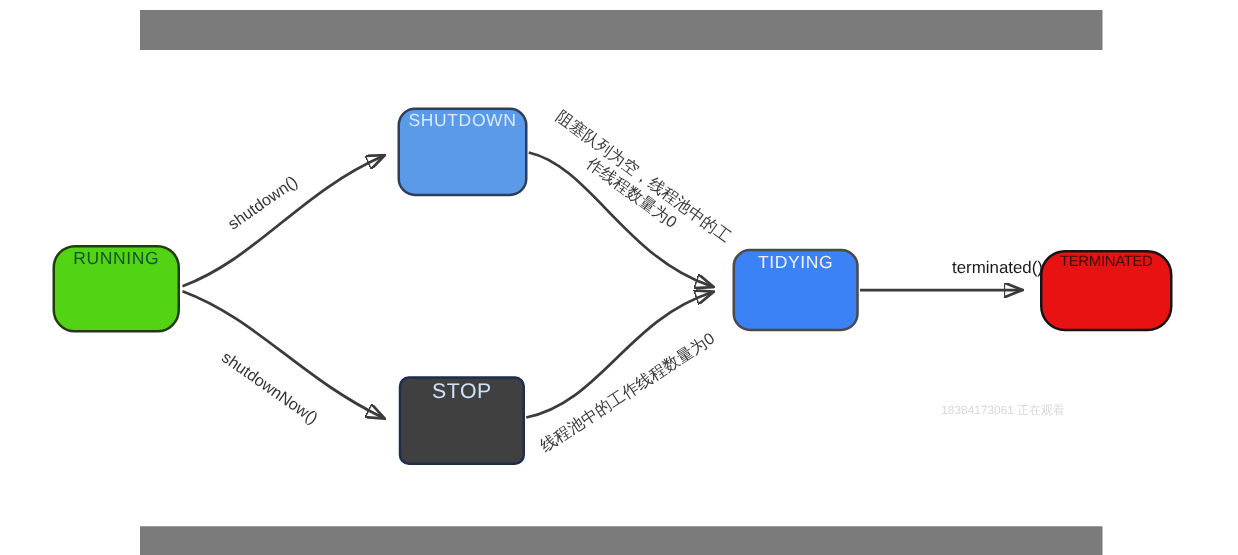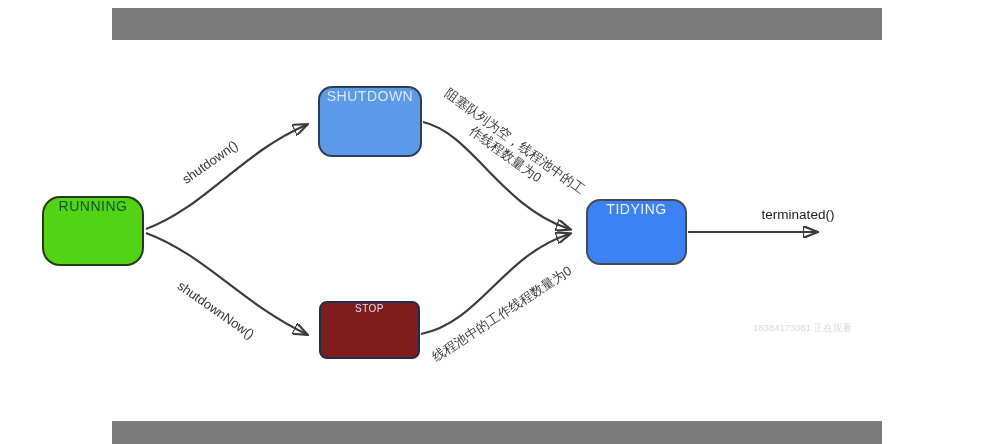--- a/index.html
+++ b/index.html
@@ -13,22 +13,22 @@
   svg.edges{position:absolute;left:0;top:0;width:990px;height:444px;}
   svg.edges path{fill:none;stroke:#3b3b3b;stroke-width:2.2px;}
   .node{
     position:absolute;display:flex;align-items:flex-start;justify-content:center;
     box-sizing:border-box;border:2px solid #2b2b2b;font-size:14px;letter-spacing:.5px;
   }
   .node.running{left:42px;top:196px;width:102px;height:70px;border-radius:18px;
     background:#52d414;color:#14532d;border-color:#243b12;}
   .node.shutdown{left:318px;top:86px;width:104px;height:71px;border-radius:14px;
     background:#5a9ae8;color:#d9eaff;border-color:#2f3d55;}
-  .node.stop{left:319px;top:301px;width:101px;height:58px;border-radius:8px;
-    background:#7f1d1d;color:#cfe2fa;font-size:10px;border-color:#1d2f4e;}
+  .node.stop{left:319px;top:301px;width:101px;height:71px;border-radius:8px;
+    background:#404040;color:#cfe2fa;font-size:17px;border-color:#1d2f4e;}
   .node.tidying{left:586px;top:199px;width:101px;height:66px;border-radius:14px;
     background:#3b82f6;color:#f2f2f2;border-color:#4a4a4a;}
   .node.terminated{left:832px;top:200px;width:106px;height:65px;border-radius:20px;
     background:#e81212;color:#3c0c0c;font-size:12px;letter-spacing:-0.3px;border-color:#141414;}
   .edge-label{
     position:absolute;color:#333333;font-size:13px;white-space:nowrap;
     transform:translate(-50%,-50%);
   }
   .lbl-shutdown{left:210px;top:162px;transform:translate(-50%,-50%) rotate(-35deg);}
   .lbl-shutdownnow{left:216px;top:310px;transform:translate(-50%,-50%) rotate(35deg);}
@@ -66,20 +66,23 @@
   </div>
   <div class="node shutdown">
     <span>SHUTDOWN</span>
   </div>
   <div class="node stop">
     <span>STOP</span>
   </div>
   <div class="node tidying">
     <span>TIDYING</span>
   </div>
+  <div class="node terminated">
+    <span>TERMINATED</span>
+  </div>
 
   <div class="edge-label lbl-shutdown">shutdown()</div>
 
   <div class="edge-label lbl-shutdownnow">shutdownNow()</div>
 
   <div class="edge-label lbl-queue-empty">
     <div>阻塞队列为空，线程池中的工</div>
     <div>作线程数量为0</div>
   </div>
 

